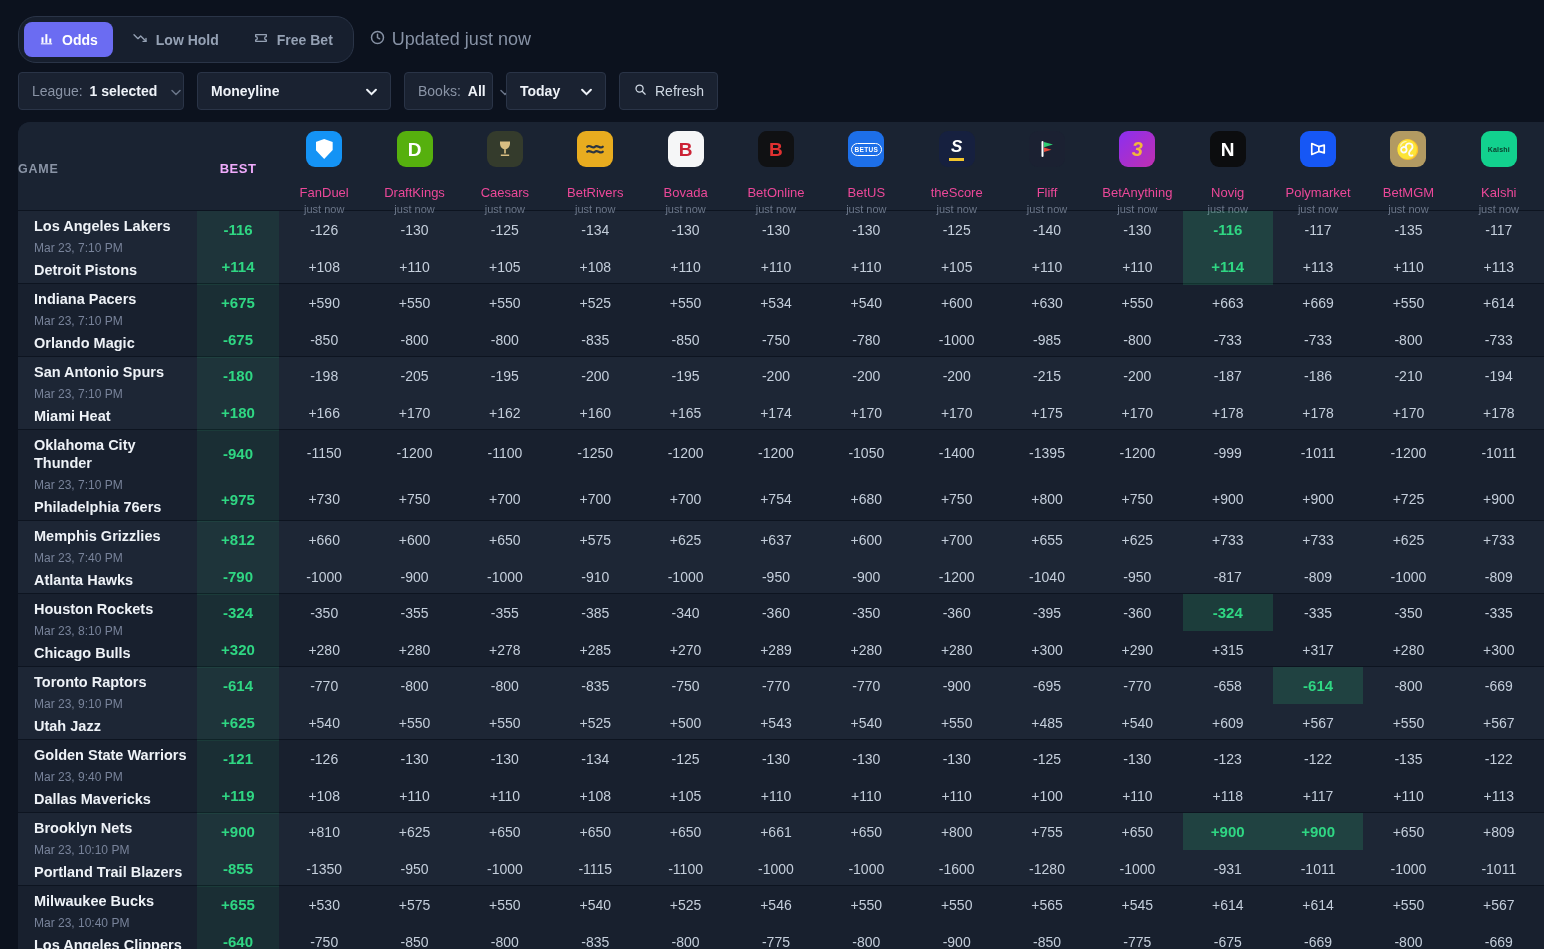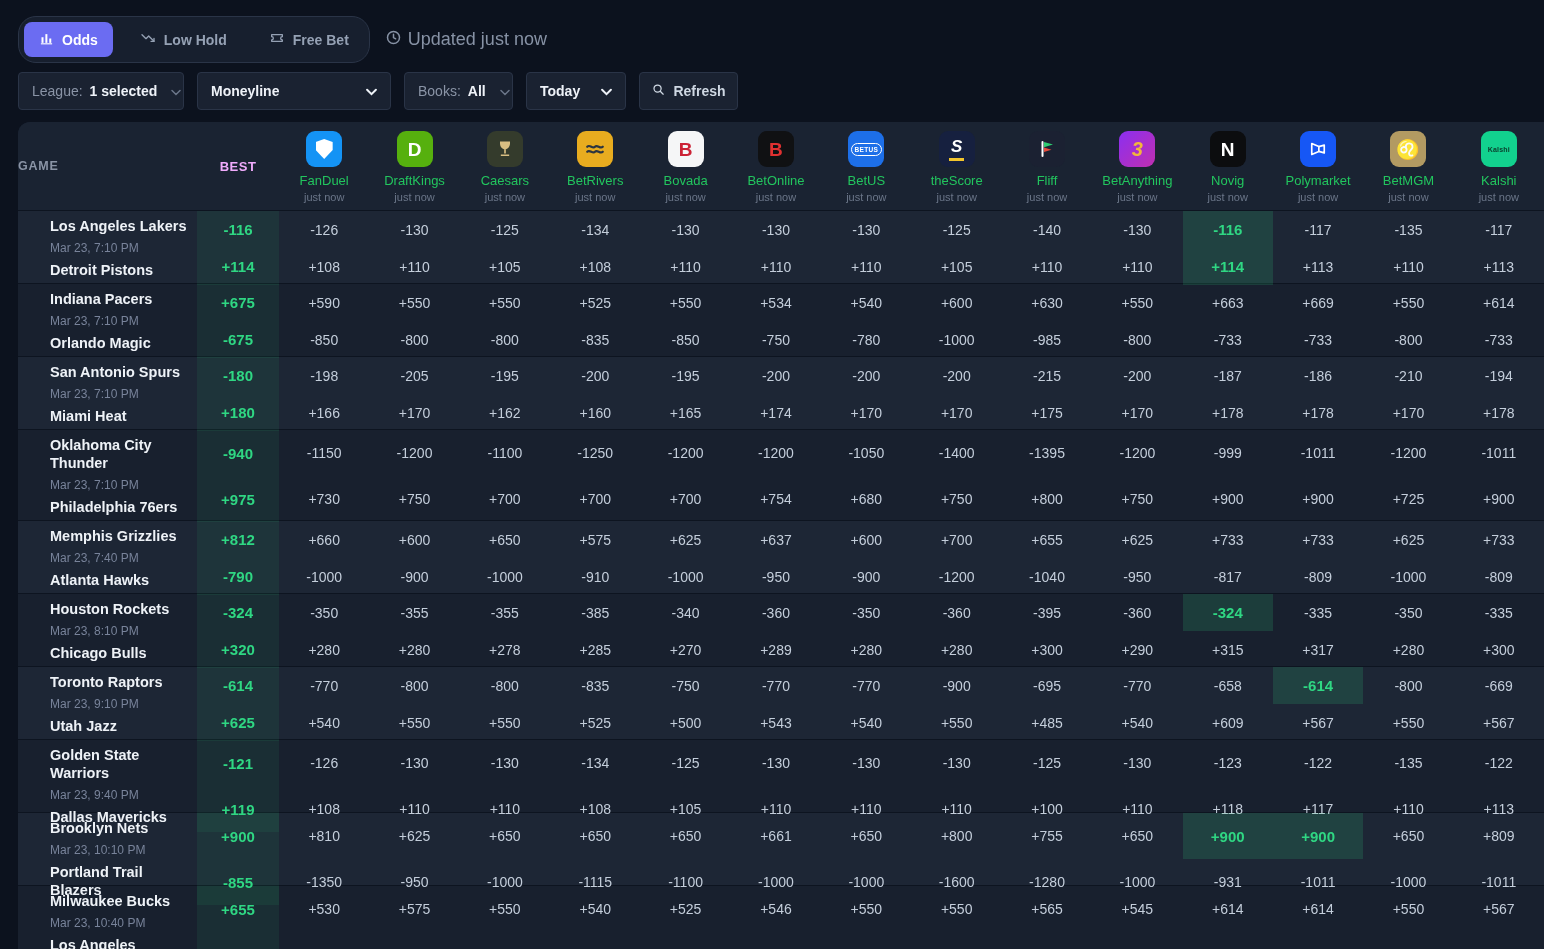--- a/index.html
+++ b/index.html
@@ -3,62 +3,62 @@
 <meta charset="utf-8">
 <style>
   html,body{margin:0;padding:0}
   body{
     width:1544px;height:949px;position:relative;overflow:hidden;
     background:#0c121e;font-family:"Liberation Sans",sans-serif;
     -webkit-font-smoothing:antialiased;
   }
   
   .topbar{position:absolute;left:18px;top:16px;display:flex;align-items:center;gap:16px}
-  .tabgroup{display:flex;gap:12px;background:#171f2e;border:1px solid #2a3447;border-radius:18px;padding:5px}
+  .tabgroup{display:flex;gap:4px;background:#171f2e;border:1px solid #2a3447;border-radius:18px;padding:5px}
   .tab{display:flex;align-items:center;gap:8px;padding:8px 15px;border-radius:8px;
        color:#95a1b4;font-size:14px;font-weight:700;cursor:pointer;white-space:nowrap}
   .tab.active{background:#6b6cf2;color:#fff}
   .tab svg{flex:0 0 auto}
   .updated{display:flex;align-items:center;gap:7px;color:#8792a5;font-size:18px}
   
   .filters{position:absolute;left:18px;top:72px;display:flex;gap:13px}
   .chip{height:38px;box-sizing:border-box;display:flex;align-items:center;gap:7px;
         background:#1a2231;border:1px solid #2a3447;border-radius:4px;padding:0 13px;
         font-size:14px;color:#8a94a6;cursor:pointer;white-space:nowrap}
   .chip b{color:#eef2f8;font-weight:700}
   .chip .gap{flex:1}
   .chip.w-league{width:166px}
   .chip.w-market{width:194px;color:#eef2f8;font-weight:700}
-  .chip.w-books{width:109px}
+  .chip.w-books{width:89px}
   .chip.w-date{width:100px;color:#eef2f8;font-weight:700}
-  .chip.w-refresh{width:99px;color:#cfd8e3;font-weight:700;justify-content:center}
+  .chip.w-refresh{width:99px;color:#cfd8e3;font-weight:400;justify-content:center}
   
   .tableWrap{position:absolute;left:18px;top:122px;right:0;bottom:0;
              background:#161e2c;border-top-left-radius:12px;overflow:hidden}
   .grid{display:grid;grid-template-columns:179px 82px repeat(14,1fr)}
   .thead{height:88px;background:#1a2332}
   .h-game{display:flex;align-items:center;color:#8a94a6;
           font-size:12.5px;font-weight:700;letter-spacing:.8px}
   .h-best{display:flex;align-items:center;justify-content:center;color:#f0abfc;
           font-size:13px;font-weight:700;letter-spacing:.5px}
   .h-book{display:flex;flex-direction:column;align-items:center;padding-top:9px;cursor:pointer}
   .logo{width:36px;height:36px;border-radius:9px;display:flex;align-items:center;justify-content:center;overflow:hidden}
   .glyph{font-weight:700;font-size:19px;line-height:1}
   .glyph.it{font-style:italic;font-size:20px}
   .shield{width:17px;height:20px;clip-path:polygon(50% 0,100% 15%,100% 55%,50% 100%,0 55%,0 15%)}
   .pill{border:1px solid #fff;border-radius:7px;padding:2px 3px;font-size:6.5px;font-weight:700;letter-spacing:.3px}
   .scoreS{font-style:italic;font-weight:700;font-size:17px;border-bottom:3px solid #f2c42c;padding:0 2px 1px}
   .word{font-size:7px;font-weight:700;letter-spacing:.2px}
-  .bname{margin-top:6px;font-size:13px;color:#22c55e;font-weight:400}
+  .bname{margin-top:18px;font-size:13px;color:#ec4899;font-weight:400}
   .bjust{margin-top:3px;font-size:11px;color:#6b7689}
   
   .row{border-top:1px solid #0d1420;background:#1d2635;height:72px}
   .row.alt{background:#18202e}
   .row.tall{height:90px}
-  .gamecell{display:flex;flex-direction:column;padding:6px 8px 6px 32px;cursor:pointer}
+  .gamecell{display:flex;flex-direction:column;padding:6px 8px 6px 16px;cursor:pointer}
   .team{color:#eef2f7;font-weight:700;font-size:14.5px;line-height:1.25}
   .time{color:#78839a;font-size:12px;margin:6px 0}
   .cell{display:flex;flex-direction:column}
   .half{flex:1;display:flex;align-items:center;justify-content:center;font-size:14px;color:#c4cedb}
   .cell.best{background:rgba(47,215,131,0.08)}
   .cell.best .half{color:#2fd783;font-weight:700;font-size:15px}
   .half.hl{background:rgba(47,215,131,0.16);color:#2fd783;font-weight:700;font-size:15px}
 </style>
 </head>
 <body>

